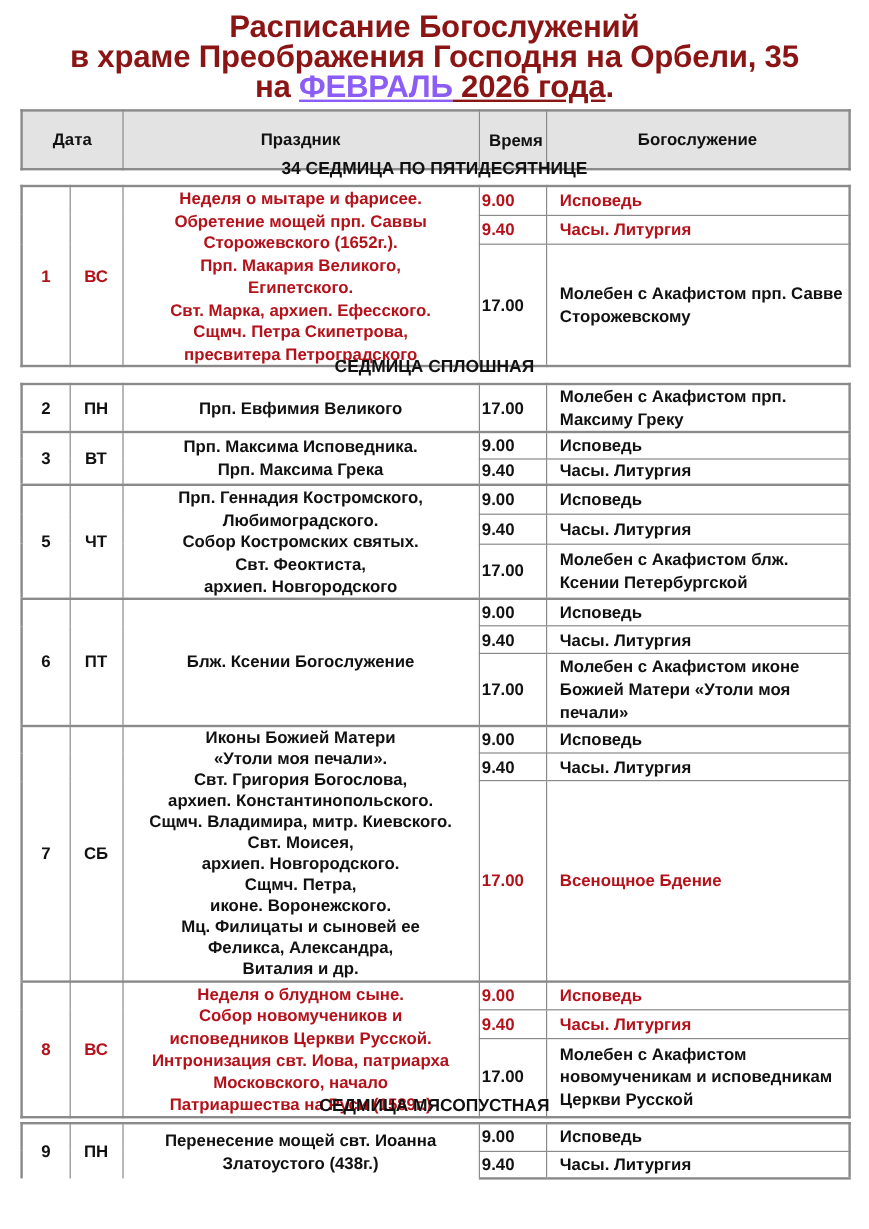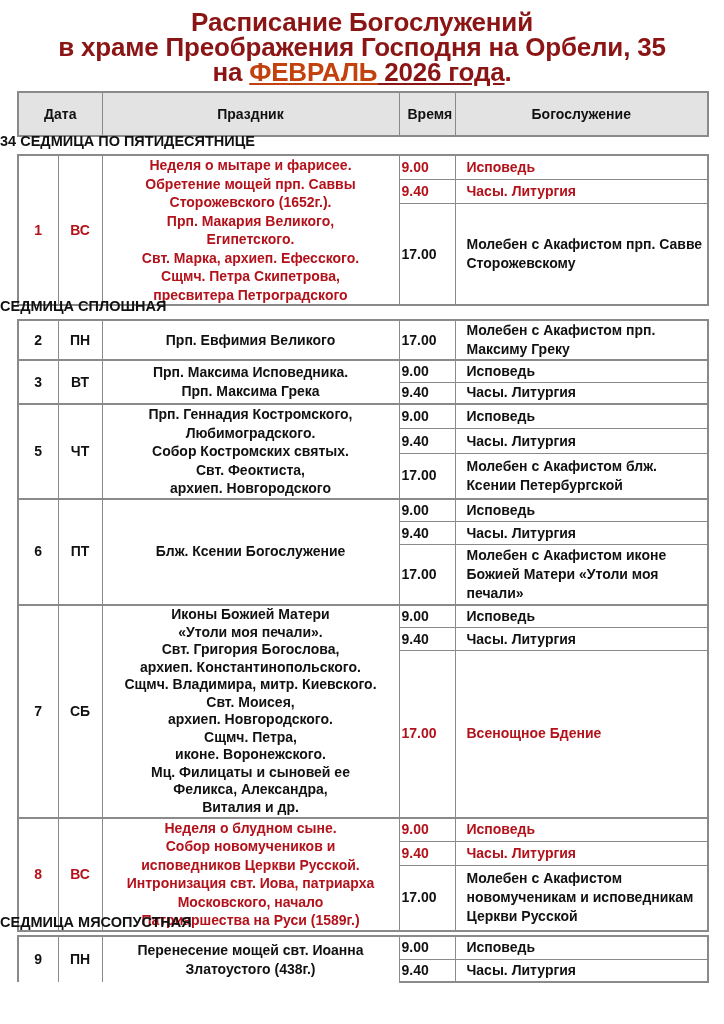--- a/index.html
+++ b/index.html
@@ -1,51 +1,51 @@
 <!DOCTYPE html>
 <html><head>
 <meta charset="utf-8">
 <style>
   html, body { margin:0; padding:0; background:#ffffff; }
   body { width:724px; height:1024px; overflow:hidden; position:relative;
          font-family:"Liberation Sans", "DejaVu Sans", sans-serif; }
   .title { position:absolute; left:0; width:724px; text-align:center; color:#8b1414;
            font-weight:bold; font-size:26px; line-height:22px; letter-spacing:-0.2px; }
-  .title .month { color:#c2410c; text-decoration:underline; }
+  .title .month { color:#8b5cf6; text-decoration:underline; }
   .title .year { text-decoration:underline; }
   table { border-collapse:collapse; position:absolute; left:17px; width:690px; table-layout:fixed; }
   td, th { border:1px solid #8a8a8a; font-weight:bold; font-size:14px; line-height:19px;
            color:#111; padding:0 4px; vertical-align:middle; }
   th { background:#e3e3e3; text-align:center; }
   .outer { border:2px solid #8a8a8a; }
   td.c { text-align:center; }
   td.t { padding:0 2px;margin-top:32px; }
   td.s { text-align:left; padding-left:11px; }
   .red { color:#b3121b; }
-  .section { position:absolute; left:0; width:724px; text-align:left; font-weight:bold;
+  .section { position:absolute; left:0; width:724px; text-align:center; font-weight:bold;
              font-size:14.5px; color:#111; }
 </style>
 </head>
 <body>
 
 <div class="title" style="top:11px;">Расписание Богослужений</div>
 <div class="title" style="top:36px;">в храме Преображения Господня на Орбели, 35</div>
 <div class="title" style="top:61px;">
   <span>на </span><span class="month">ФЕВРАЛЬ</span><span class="year"> 2026 года</span><span>.</span>
 </div>
 
 <table class="outer" style="top:91px;">
   <colgroup>
       <col style="width:84px">
       <col style="width:297px">
       <col style="width:56px">
       <col style="width:253px">
     </colgroup>
   <tbody>
-      <tr style="height:44px;">
+      <tr style="height:49px;">
     <th>Дата</th>
     <th>Праздник</th>
     <th style="line-height:16px;padding:0 8px;">Время</th>
     <th>Богослужение</th>
   </tr>
 </tbody>
   </table>
 
 <div class="section" style="top:133px;">34 СЕДМИЦА ПО ПЯТИДЕСЯТНИЦЕ</div>
 <table class="outer" style="top:154px;">

